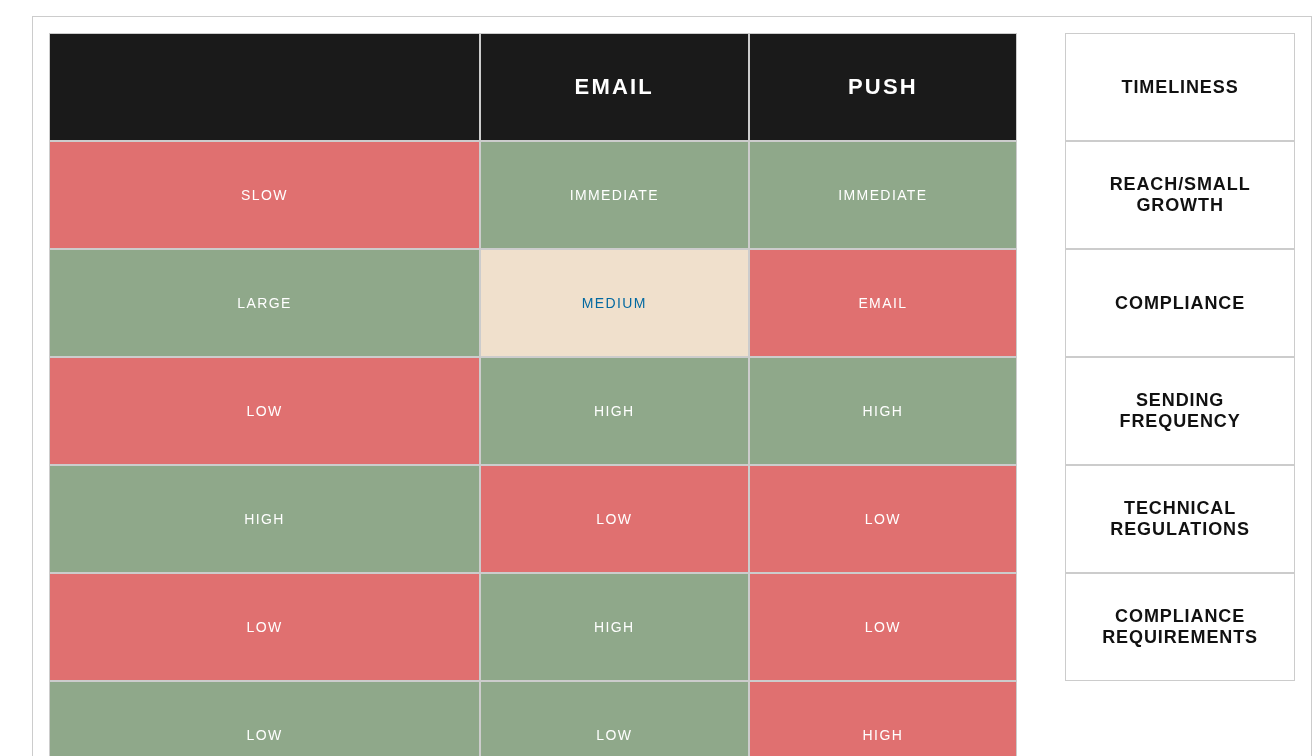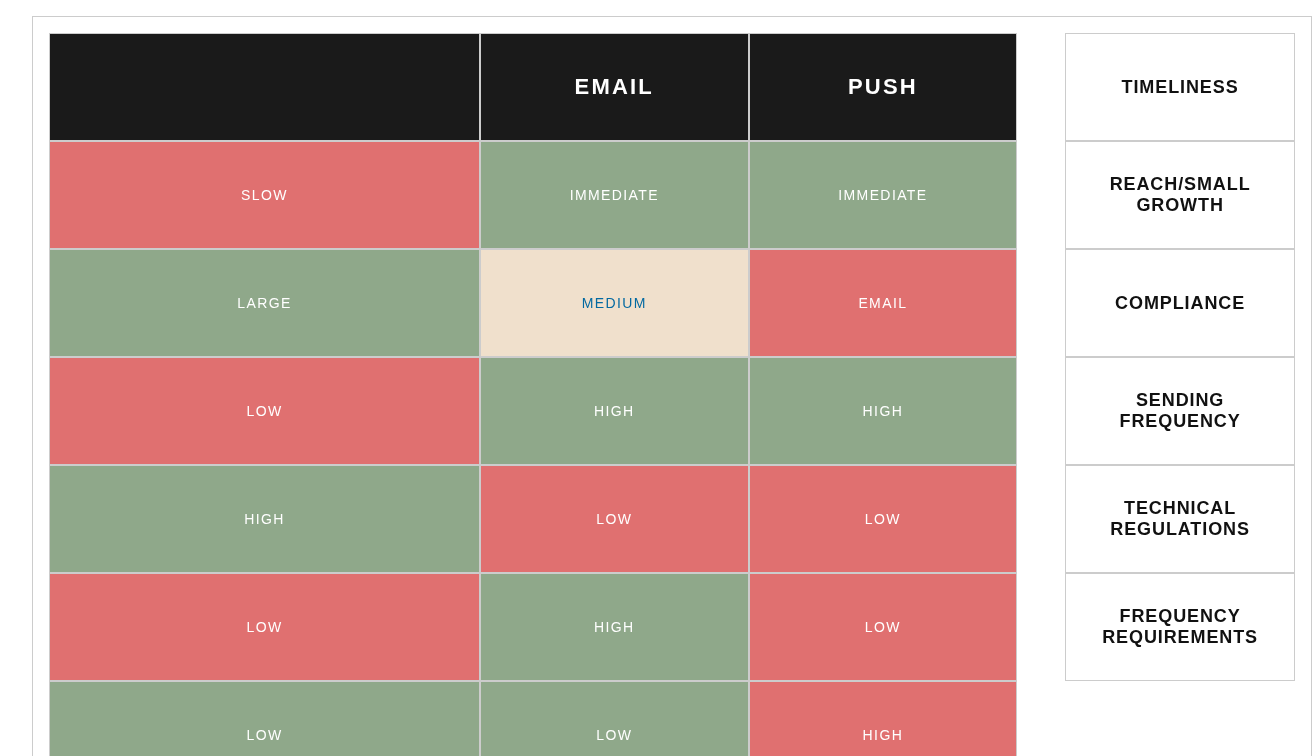--- a/index.html
+++ b/index.html
@@ -167,21 +167,21 @@
     <span class="cell-text">LOW</span>
   </div>
   <div class="cell green">
     <span class="cell-text">HIGH</span>
   </div>
   <div class="cell red">
     <span class="cell-text">LOW</span>
   </div>
 
   <div class="cell row-label">
-    <span class="cell-text">FREQUENCY REQUIREMENTS</span>
+    <span class="cell-text">COMPLIANCE REQUIREMENTS</span>
   </div>
   <div class="cell green">
     <span class="cell-text">LOW</span>
   </div>
   <div class="cell green">
     <span class="cell-text">LOW</span>
   </div>
   <div class="cell red">
     <span class="cell-text">HIGH</span>
   </div>

